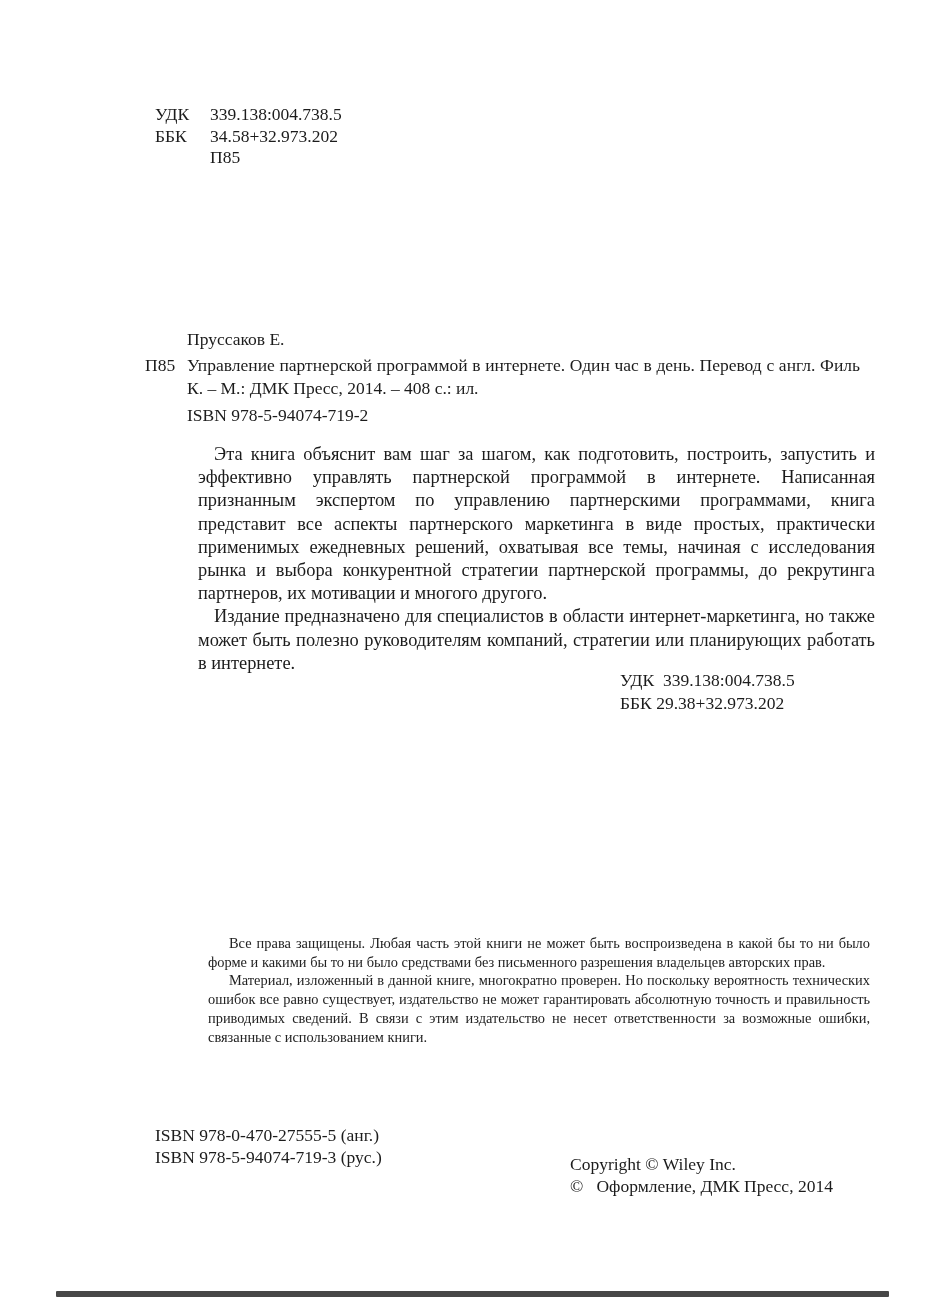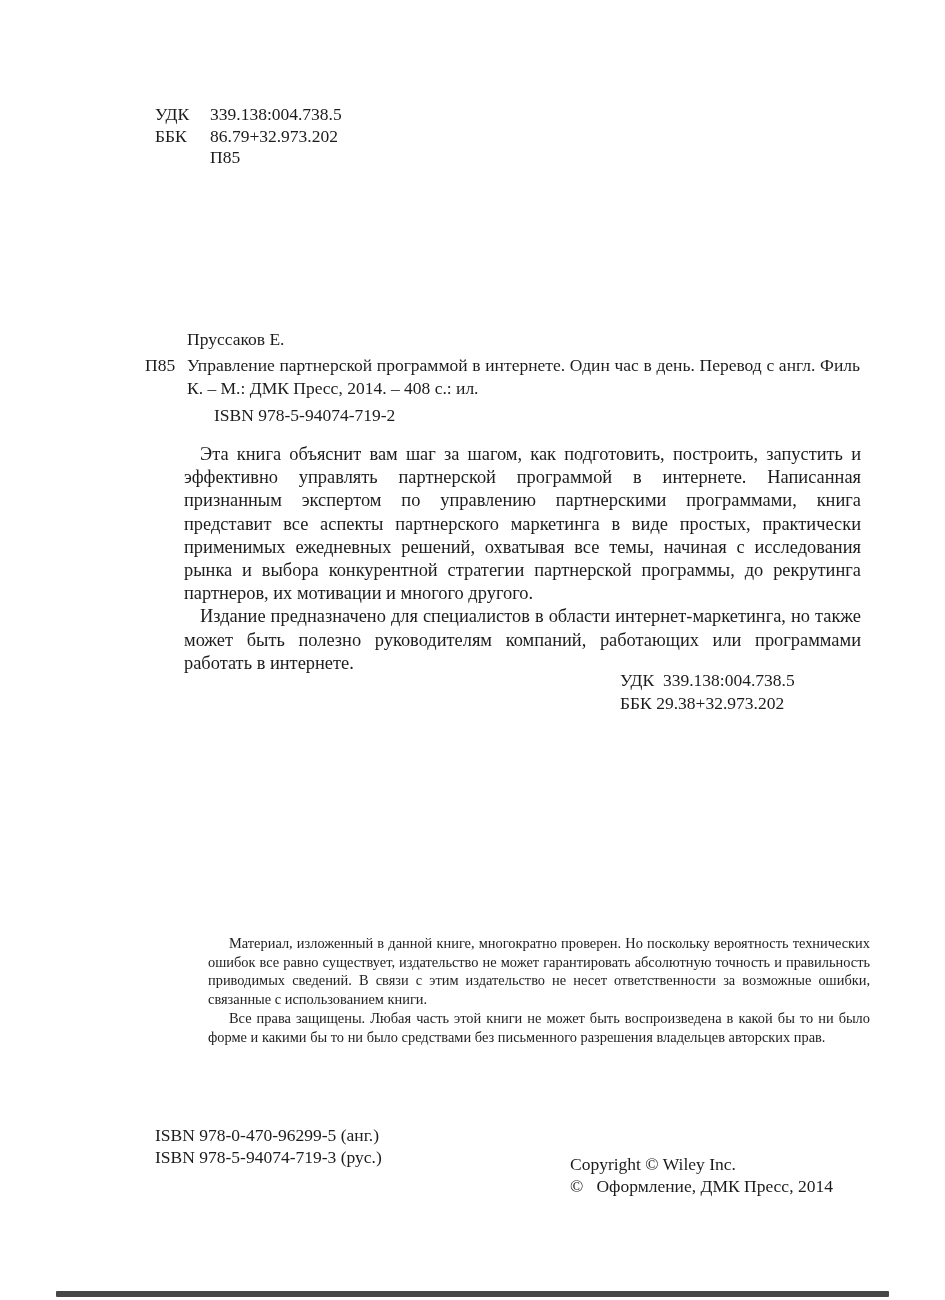--- a/index.html
+++ b/index.html
@@ -57,26 +57,25 @@
     font-size: 17.5px;
     line-height: 23px;
     text-align: justify;
   }
   .isbn-line {
     position: absolute;
     left: 187px;
     top: 404px;
     font-size: 17.5px;
     line-height: 23px;
-    margin-left: 27px;
   }
   
   .annotation {
     position: absolute;
-    left: 184px;
+    left: 198px;
     top: 443px;
     width: 677px;
     font-size: 18.4px;
     line-height: 23.2px;
     text-align: justify;
   }
   .annotation p {
     margin: 0;
     text-indent: 16px;
   }
@@ -137,54 +136,54 @@
 
 <div class="page">
 
   <div class="top-codes">
     <div class="code-row">
       <span class="code-label">УДК</span>
       <span class="code-value">339.138:004.738.5</span>
     </div>
     <div class="code-row">
       <span class="code-label">ББК</span>
-      <span class="code-value">86.79+32.973.202</span>
+      <span class="code-value">34.58+32.973.202</span>
     </div>
     <div class="code-row">
       <span class="code-label"></span>
       <span class="code-value">П85</span>
     </div>
   </div>
 
   <div class="author-line">Пруссаков Е.</div>
 
   <div class="entry">
     <span class="entry-code">П85</span>
     <p class="entry-text">Управление партнерской программой в интернете. Один час в день. Перевод с англ. Филь К. – М.: ДМК Пресс, 2014. – 408 с.: ил.</p>
   </div>
 
   <div class="isbn-line">ISBN 978-5-94074-719-2</div>
 
   <div class="annotation">
     <p>Эта книга объяснит вам шаг за шагом, как подготовить, построить, запустить и эффективно управлять партнерской программой в интернете. Написанная признанным экспертом по управлению партнерскими программами, книга представит все аспекты партнерского маркетинга в виде простых, практически применимых ежедневных решений, охватывая все темы, начиная с исследования рынка и выбора конкурентной стратегии партнерской программы, до рекрутинга партнеров, их мотивации и многого другого.</p>
-    <p>Издание предназначено для специалистов в области интернет-маркетинга, но также может быть полезно руководителям компаний, работающих или программами работать в интернете.</p>
+    <p>Издание предназначено для специалистов в области интернет-маркетинга, но также может быть полезно руководителям компаний, стратегии или планирующих работать в интернете.</p>
   </div>
 
   <div class="codes-right">
     <div>УДК&nbsp; 339.138:004.738.5</div>
     <div>ББК 29.38+32.973.202</div>
   </div>
 
   <div class="legal">
+    <p>Все права защищены. Любая часть этой книги не может быть воспроизведена в какой бы то ни было форме и какими бы то ни было средствами без письменного разрешения владельцев авторских прав.</p>
     <p>Материал, изложенный в данной книге, многократно проверен. Но поскольку вероятность технических ошибок все равно существует, издательство не может гарантировать абсолютную точность и правильность приводимых сведений. В связи с этим издательство не несет ответственности за возможные ошибки, связанные с использованием книги.</p>
-    <p>Все права защищены. Любая часть этой книги не может быть воспроизведена в какой бы то ни было форме и какими бы то ни было средствами без письменного разрешения владельцев авторских прав.</p>
   </div>
 
   <div class="footer-left">
-    <div>ISBN 978-0-470-96299-5 (анг.)</div>
+    <div>ISBN 978-0-470-27555-5 (анг.)</div>
     <div>ISBN 978-5-94074-719-3 (рус.)</div>
   </div>
 
   <div class="footer-right">
     <div>Copyright © Wiley Inc.</div>
     <div>©&nbsp;&nbsp; Оформление, ДМК Пресс, 2014</div>
   </div>
 
   <div class="scan-edge"></div>
 

